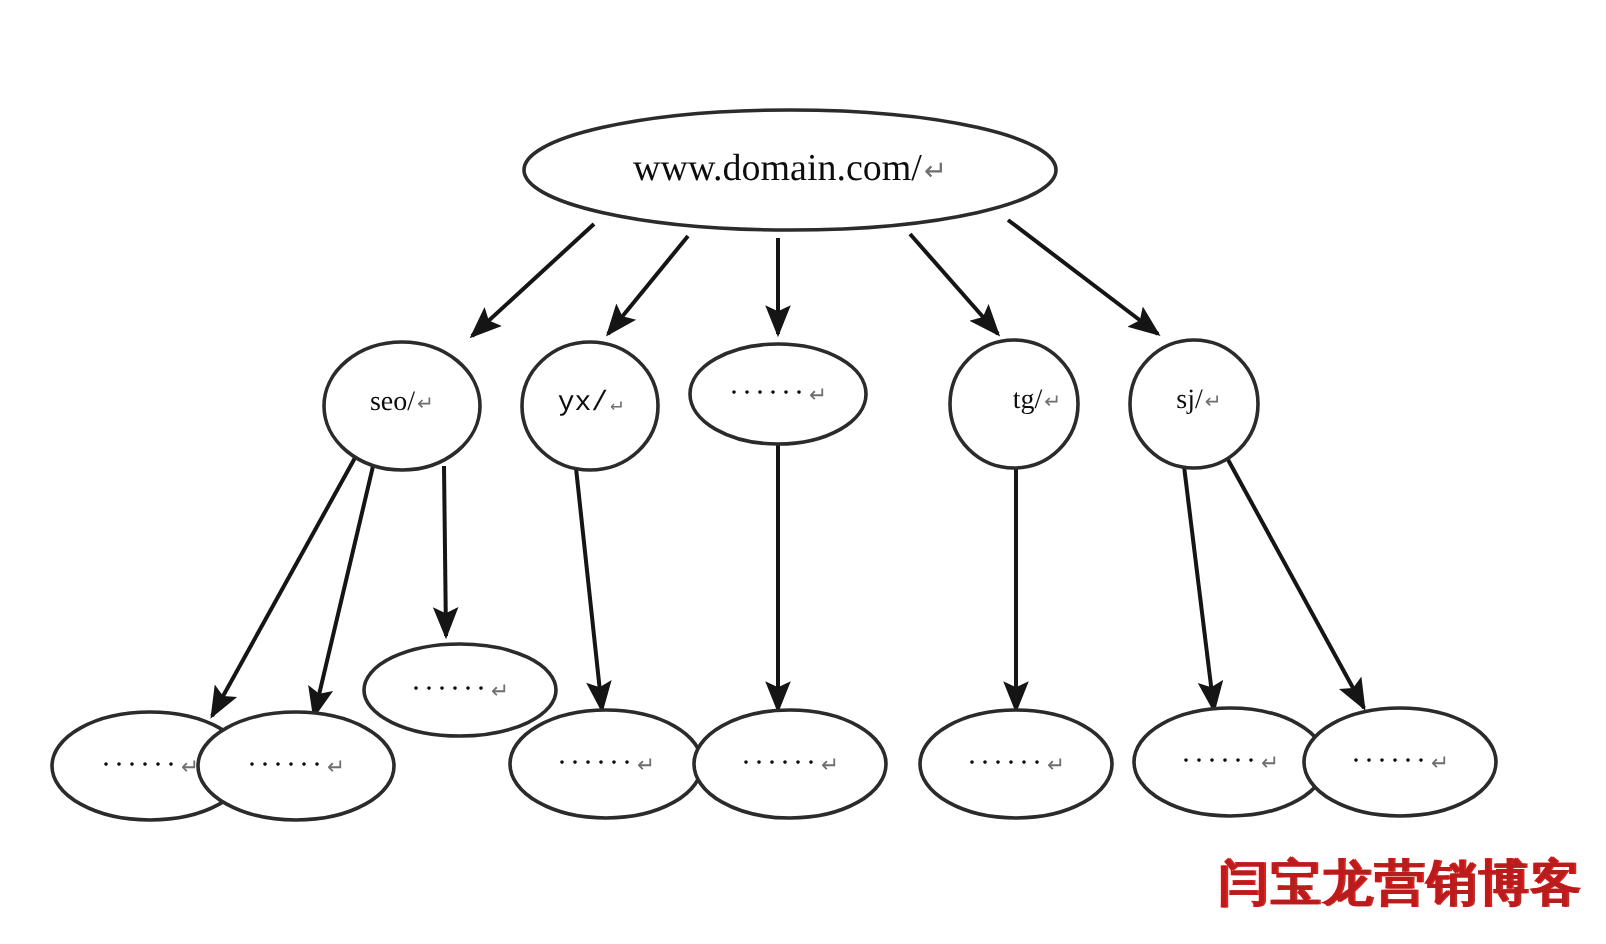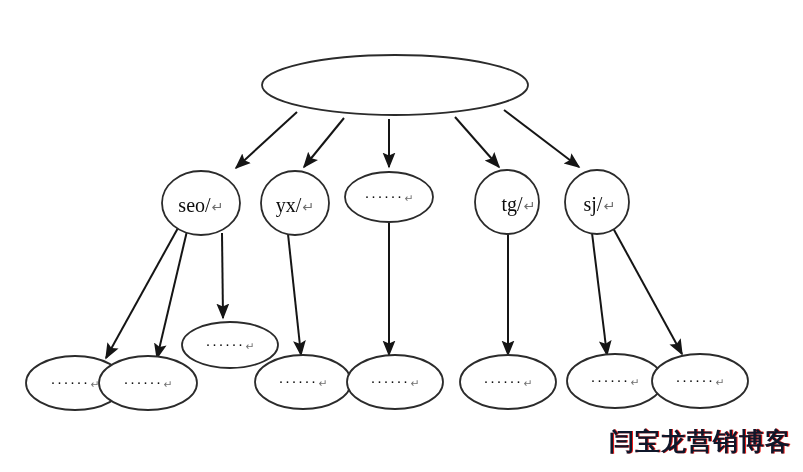--- a/index.html
+++ b/index.html
@@ -30,41 +30,41 @@
     color: #0d0d0d;
     white-space: nowrap;
     text-align: center;
     pointer-events: none;
     letter-spacing: 0px;
   }
   .root-label {
     font-size: 19px;
   }
   .lvl2-label {
-    font-size: 20px;
+    font-size: 14px;
   }
   .dots-label {
     font-size: 15px;
     letter-spacing: 1.5px;
   }
   .pilcrow {
     font-size: 0.72em;
     color: #6f6f6f;
     vertical-align: baseline;
     letter-spacing: 0;
     padding-left: 1px;
   }
   #watermark {
     position: absolute;
     right: 12px;
     bottom: 14px;
     font-family: "DejaVu Sans", sans-serif;
     font-weight: bold;
     font-size: 25px;
-    color: #0f172a;
+    color: #b91c1c;
     letter-spacing: 1px;
     text-shadow: 1px 0 0 #ec1c19;
   }
 </style>
 </head>
 <body>
 
 <div id="canvas">
 
   <svg id="diagram-svg" viewBox="0 0 803 472" xmlns="http://www.w3.org/2000/svg">
@@ -110,24 +110,25 @@
       <ellipse cx="148" cy="383" rx="49" ry="27"></ellipse>
       <ellipse cx="230" cy="345" rx="48" ry="23"></ellipse>
       <ellipse cx="303" cy="382" rx="48" ry="27"></ellipse>
       <ellipse cx="395" cy="382" rx="48" ry="27"></ellipse>
       <ellipse cx="508" cy="382" rx="48" ry="27"></ellipse>
       <ellipse cx="615" cy="381" rx="48" ry="27"></ellipse>
       <ellipse cx="700" cy="381" rx="48" ry="27"></ellipse>
     </g>
   </svg>
 
+  <div class="node-label root-label" style="left:262px; top:74px; width:266px;"><span>www.domain.com/</span><span class="pilcrow">↵</span></div>
 
   <div class="node-label lvl2-label" style="left:162px; top:194px; width:78px;"><span>seo/</span><span class="pilcrow">↵</span></div>
 
-  <div class="node-label lvl2-label" style="left:261px; top:194px; width:68px;"><span>yx/</span><span class="pilcrow">↵</span></div>
+  <div class="node-label lvl2-label" style="left:261px; top:194px; width:68px;font-family:Liberation Mono, monospace;"><span>yx/</span><span class="pilcrow">↵</span></div>
 
   <div class="node-label dots-label" style="left:345px; top:189px; width:88px;"><span>······</span><span class="pilcrow">↵</span></div>
 
   <div class="node-label lvl2-label" style="left:475px; top:193px; width:87px;"><span>tg/</span><span class="pilcrow">↵</span></div>
 
   <div class="node-label lvl2-label" style="left:565px; top:193px; width:69px;"><span>sj/</span><span class="pilcrow">↵</span></div>
 
   <div class="node-label dots-label" style="left:26px; top:375px; width:98px;"><span>······</span><span class="pilcrow">↵</span></div>
 
   <div class="node-label dots-label" style="left:99px; top:375px; width:98px;"><span>······</span><span class="pilcrow">↵</span></div>

